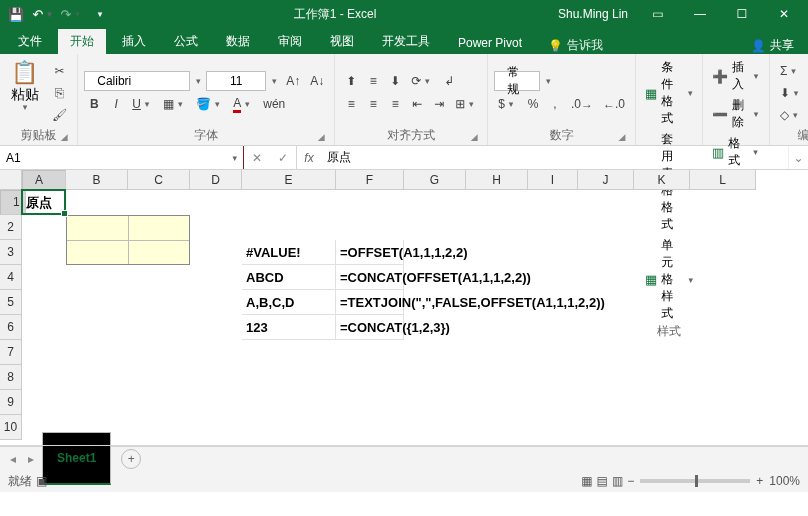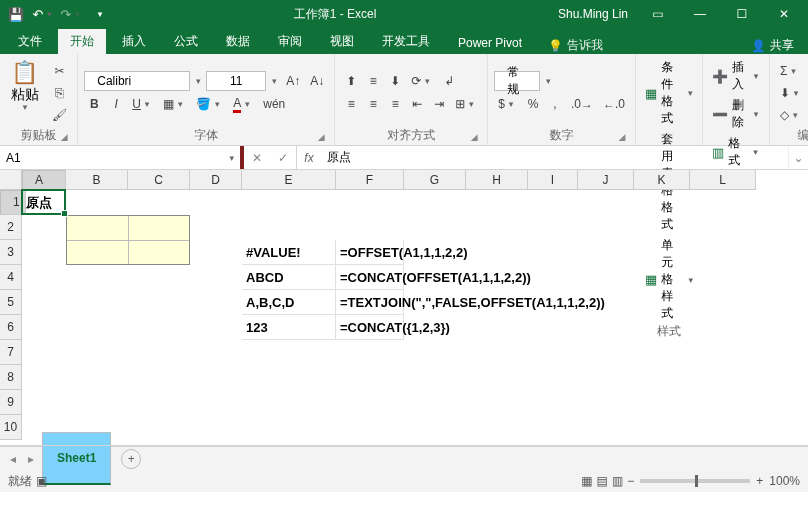--- a/index.html
+++ b/index.html
@@ -26,21 +26,21 @@
 .col{display:flex;flex-direction:column;gap:2px;justify-content:center}
 .row{display:flex;gap:2px;align-items:center}
 .sbtn{min-width:20px;height:20px;display:flex;align-items:center;justify-content:center;padding:0 3px;border:1px solid transparent;color:#444}
 .sel{border:1px solid #bfbfbf;background:#fff;height:20px;display:flex;align-items:center;padding:0 12px;font-size:12px}
 .sel.font{width:106px}
 .sel.size{width:60px;text-align:center;justify-content:center}
 .dd{width:12px;text-align:center;color:#666;font-size:9px}
 .styitem{display:flex;align-items:center;gap:4px;padding:1px 3px}
 .styitem .ic{width:16px;height:16px;display:inline-flex;align-items:center;justify-content:center;color:#0f7038;font-size:13px}
 .namebox-row{height:24px;border-bottom:1px solid #d4d4d4;display:flex;align-items:stretch;background:#fff}
-.namebox{width:244px;border-right:4px solid #7f1d1d;display:flex;align-items:center;padding:0 6px;justify-content:space-between}
+.namebox{width:244px;border-right:1px solid #7f1d1d;display:flex;align-items:center;padding:0 6px;justify-content:space-between}
 .nb-dd{color:#666;font-size:9px}
 .fx-btns{display:flex;align-items:center;border-right:1px solid #d4d4d4}
 .fx-btns span{width:26px;text-align:center;color:#888}
 .fx-label{width:24px;display:flex;align-items:center;justify-content:center;font-style:italic;color:#666}
 .fx-input{flex:1;display:flex;align-items:center;padding:0 6px}
 .fx-expand{width:20px;display:flex;align-items:center;justify-content:center;color:#888;border-left:1px solid #eee}
 .grid-wrap{position:relative;height:276px;overflow:hidden;border-bottom:1px solid #d4d4d4}
 .corner{position:absolute;left:0;top:0;width:22px;height:20px;background:#f0f0f0;border-right:1px solid #ccc;border-bottom:1px solid #ccc;z-index:3}
 .colheads{position:absolute;left:22px;top:0;height:20px;display:flex;z-index:2}
 .ch{background:#f0f0f0;border-right:1px solid #ccc;border-bottom:1px solid #ccc;text-align:center;line-height:20px;color:#333;font-size:12px}
@@ -51,21 +51,21 @@
 .cells{position:absolute;left:22px;top:20px}
 .cell{position:absolute;border-right:1px solid #e0e0e0;border-bottom:1px solid #e0e0e0;padding:2px 4px;height:25px;line-height:21px;font-size:13px;color:#000;white-space:nowrap;overflow:visible;background:#fff}
 .cell.b{font-weight:bold}
 .box1{position:absolute;border:2px solid #0f7038;pointer-events:none;z-index:4}
 .fill{position:absolute;right:-4px;bottom:-4px;width:7px;height:7px;background:#0f7038;border:1px solid #fff}
 .box2{position:absolute;border:1px solid #888;pointer-events:none;z-index:1;background:#ffffd8}
 .box2 .il{position:absolute;background:#bbb}
 .tabs{height:24px;background:#f3f3f3;border-top:1px solid #d4d4d4;display:flex;align-items:center;padding:0 6px;gap:4px}
 .tabs .nav{display:flex;gap:4px;color:#888}
 .tabs .nav span{width:14px;text-align:center}
-.sheet{background:#7dd3fc;border:1px solid #bbb;border-bottom:2px solid #0f7038;padding:18px 14px;font-weight:bold;color:#0f7038}
+.sheet{background:#000000;border:1px solid #bbb;border-bottom:2px solid #0f7038;padding:18px 14px;font-weight:bold;color:#0f7038}
 .addsh{width:20px;height:20px;border:1px solid #bbb;border-radius:50%;display:flex;align-items:center;justify-content:center;color:#666;margin-left:6px}
 .status{height:22px;background:#f3f3f3;display:flex;align-items:center;padding:0 8px;color:#555;font-size:11px;gap:4px}
 .status .sp{flex:1}
 .zoom{display:flex;align-items:center;gap:6px}
 .zoom .track{width:110px;height:4px;background:#ccc;position:relative}
 .zoom .thumb{position:absolute;left:50%;top:-4px;width:3px;height:12px;background:#666}
 </style>
 </head>
 <body>
 

